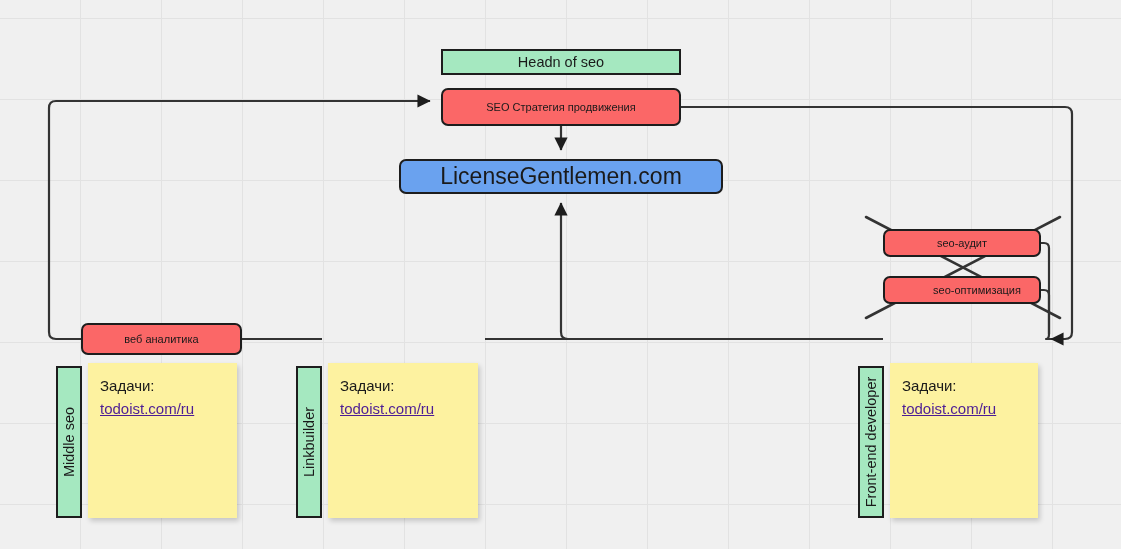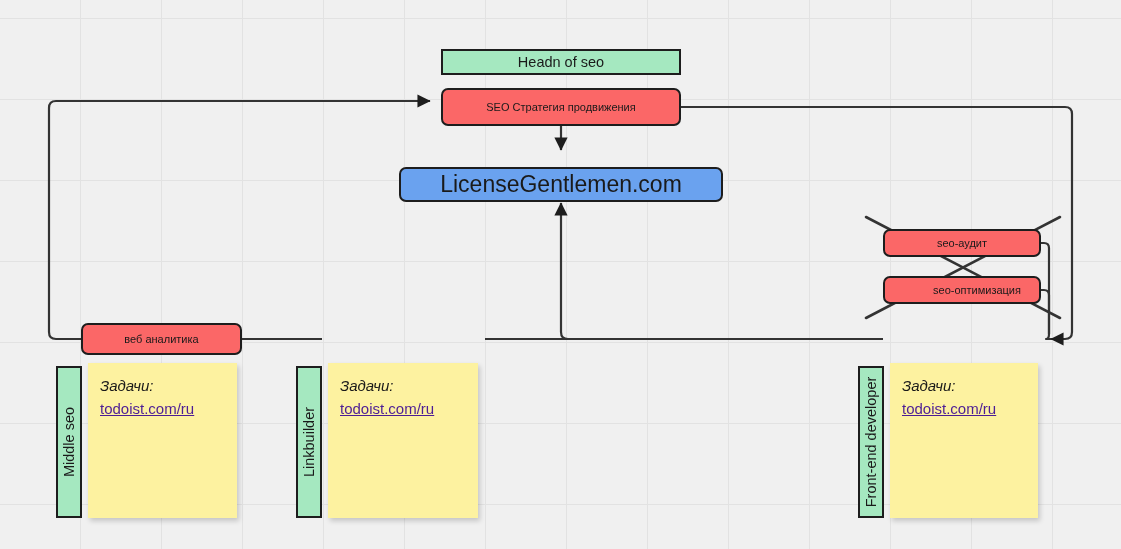--- a/index.html
+++ b/index.html
@@ -74,21 +74,20 @@
     box-sizing: border-box;
     background: #fdf2a0;
     box-shadow: 2px 3px 5px rgba(0,0,0,0.18);
     padding: 12px 0 0 12px;
     color: #1a1a1a;
     font-size: 15px;
     line-height: 1.5;
   }
   .sticky .sticky-title {
     display: block;
-    font-style: italic;
   }
   .sticky .sticky-link {
     display: inline-block;
     color: #4c1d95;
     text-decoration: underline;
     cursor: pointer;
   }
 </style>
 </head>
 <body>
@@ -128,21 +127,21 @@
   </svg>
 
   <div class="node node-green-head" style="left:441px; top:49px; width:240px; height:26px;">
     <span>Headn of seo</span>
   </div>
 
   <div class="node node-red" style="left:441px; top:88px; width:240px; height:38px;">
     <span>SEO Стратегия продвижения</span>
   </div>
 
-  <div class="node node-blue" style="left:399px; top:159px; width:324px; height:35px;margin-top:8px;">
+  <div class="node node-blue" style="left:399px; top:159px; width:324px; height:35px;">
     <span>LicenseGentlemen.com</span>
   </div>
 
   <div class="node node-red" style="left:81px; top:323px; width:161px; height:32px;">
     <span>веб аналитика</span>
   </div>
 
 
   <div class="node node-red" style="left:883px; top:229px; width:158px; height:28px;">
     <span>seo-аудит</span>

